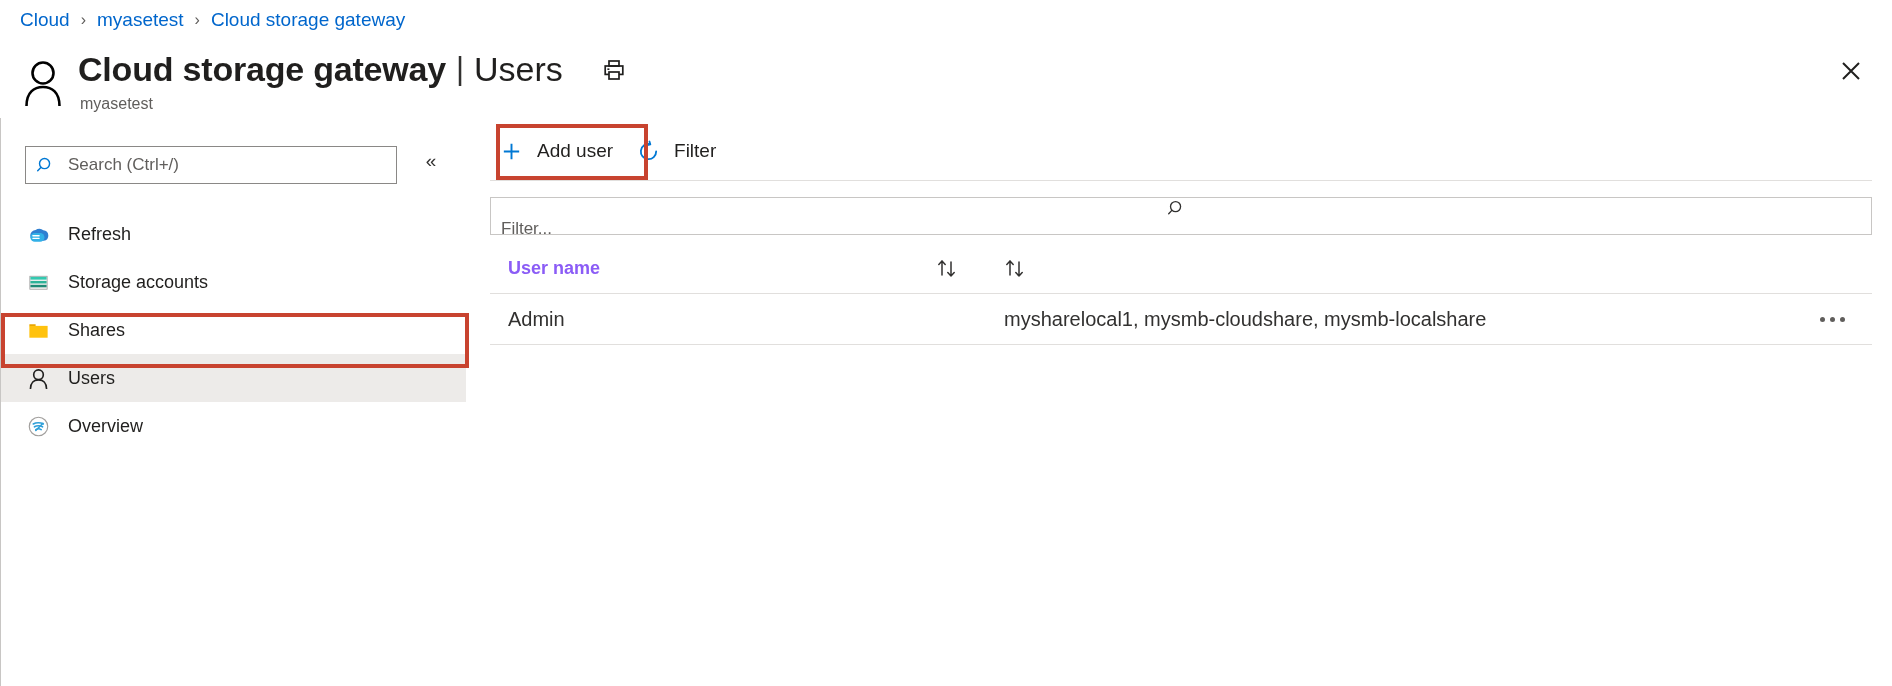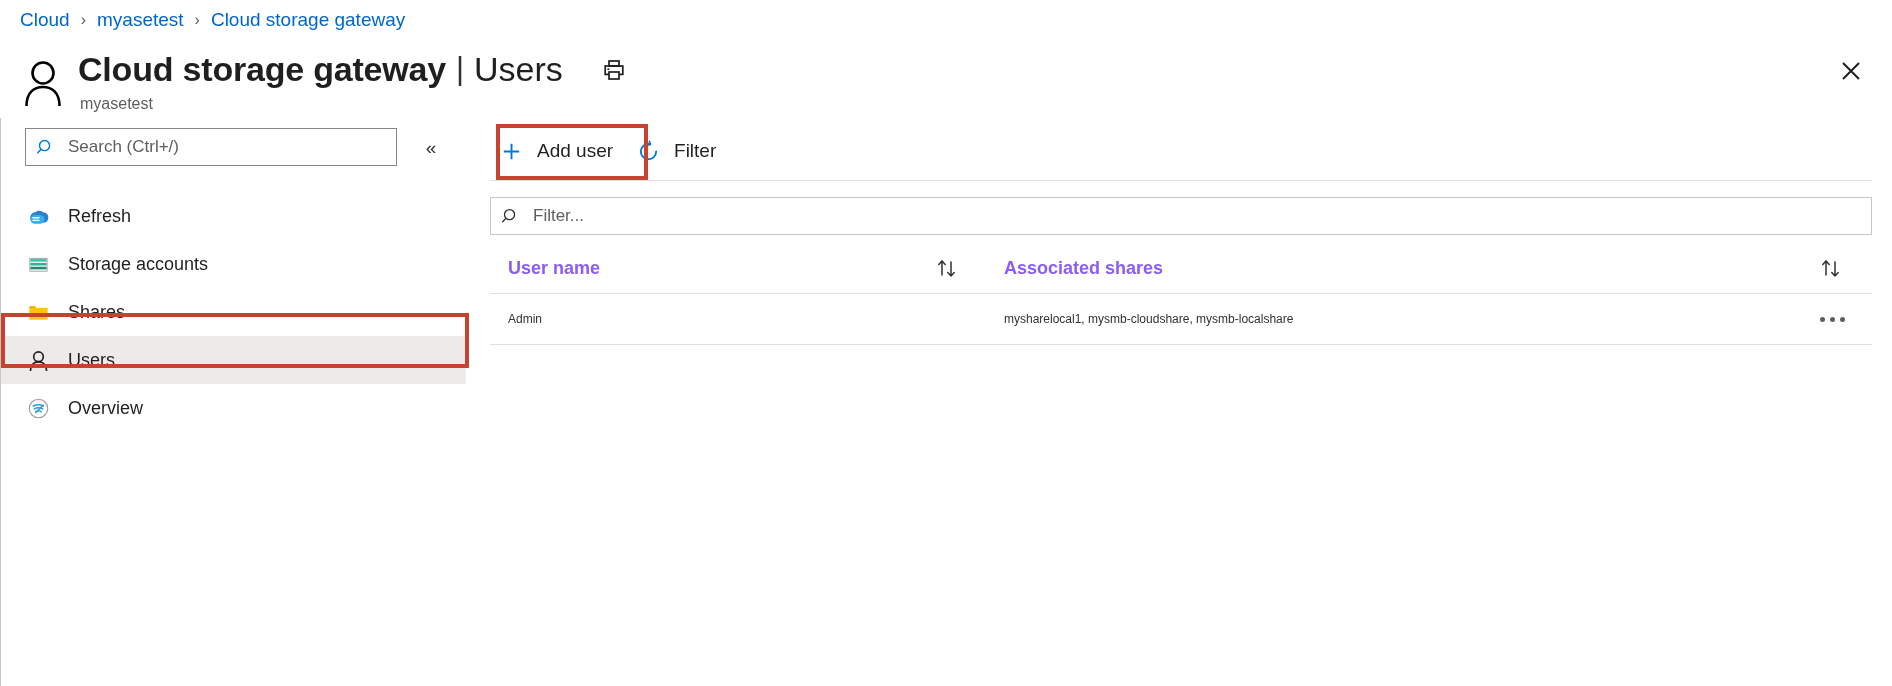--- a/index.html
+++ b/index.html
@@ -124,22 +124,22 @@
     width: 466px;
     flex: 0 0 466px;
     border-left: 1px solid #c8c6c4;
     box-sizing: border-box;
     padding-top: 10px;
     position: relative;
     height: 100%;
   }
   .search-row {
     display: flex;
-    align-items: center;
     padding: 0 18px 10px 24px;
+    margin-top: 18px;
   }
   .search-box {
     flex: 0 0 372px;
     height: 38px;
     border: 1px solid #8a8886;
     background: #fff;
     display: flex;
     align-items: center;
     padding: 0 10px;
     box-sizing: border-box;
@@ -264,20 +264,21 @@
 
   .filter-box {
     margin-top: 16px;
     height: 38px;
     border: 1px solid #c8c6c4;
     background: #fff;
     display: flex;
     align-items: center;
     padding: 0 10px;
     box-sizing: border-box;
+    flex-direction: column;
   }
   .filter-box .mag {
     flex: 0 0 20px;
     margin-right: 10px;
     display: flex;
     align-items: center;
   }
   .filter-box input {
     border: none;
     outline: none;
@@ -327,21 +328,21 @@
     align-items: center;
     justify-content: center;
   }
   .th {
     font-size: 18px;
     font-weight: 600;
     color: #8b5cf6;
     white-space: nowrap;
   }
   .td {
-    font-size: 12px;
+    font-size: 20px;
     font-weight: 400;
     color: #323130;
     white-space: nowrap;
     overflow: hidden;
     text-overflow: ellipsis;
   }
   .ellipsis-btn {
     cursor: pointer;
     display: flex;
     align-items: center;
@@ -515,21 +516,20 @@
     <div class="grid">
 
       <div class="grid-header">
         <div class="col-user th">User name</div>
         <div class="col-sort">
           <svg viewBox="0 0 26 22" width="26" height="22" aria-hidden="true">
             <path d="M7 18 V4 M7 4 L3.8 7.4 M7 4 L10.2 7.4" stroke="#323130" stroke-width="1.5" fill="none" stroke-linecap="round" stroke-linejoin="round"></path>
             <path d="M16 5 V19 M16 19 L12.8 15.6 M16 19 L19.2 15.6" stroke="#323130" stroke-width="1.5" fill="none" stroke-linecap="round" stroke-linejoin="round"></path>
           </svg>
         </div>
-        <div class="col-shares th">Associated shares</div>
         <div class="col-actions">
           <svg viewBox="0 0 26 22" width="26" height="22" aria-hidden="true">
             <path d="M7 18 V4 M7 4 L3.8 7.4 M7 4 L10.2 7.4" stroke="#323130" stroke-width="1.5" fill="none" stroke-linecap="round" stroke-linejoin="round"></path>
             <path d="M16 5 V19 M16 19 L12.8 15.6 M16 19 L19.2 15.6" stroke="#323130" stroke-width="1.5" fill="none" stroke-linecap="round" stroke-linejoin="round"></path>
           </svg>
         </div>
       </div>
 
       <div class="grid-row">
         <div class="col-user td">Admin</div>

